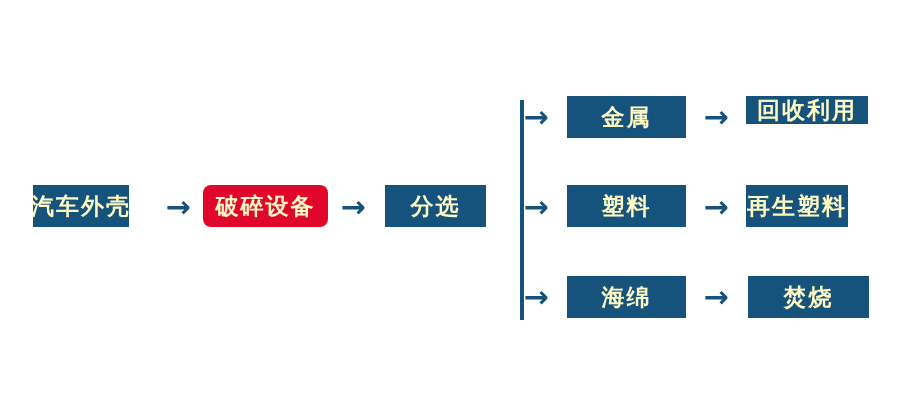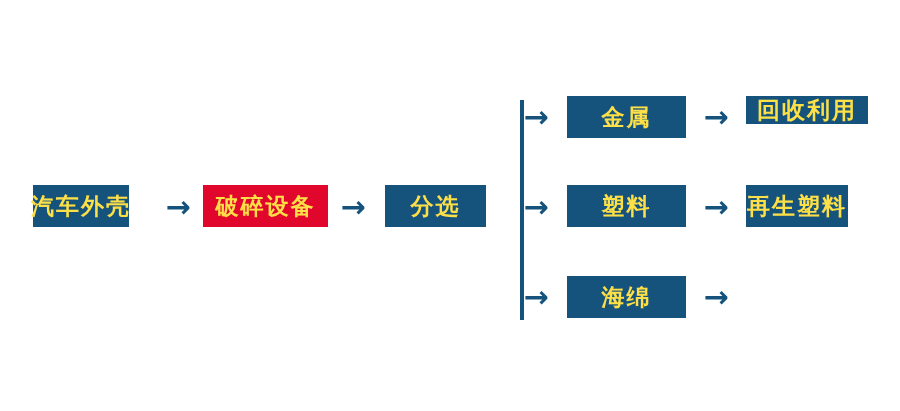--- a/index.html
+++ b/index.html
@@ -13,21 +13,21 @@
     width: 900px;
     height: 411px;
     background: #ffffff;
     overflow: hidden;
   }
   .node {
     position: absolute;
     display: flex;
     align-items: center;
     justify-content: center;
-    color: #fde047;
+    color: #fef9c3;
     font-size: 23px;
     font-weight: bold;
     letter-spacing: 2px;
     white-space: nowrap;
   }
   .blue { background: #15537d; }
   .red  { background: #e1062b; }
   .arrow {
     position: absolute;
     transform: translate(-50%, -50%);
@@ -41,21 +41,21 @@
     position: absolute;
     left: 520px;
     top: 100px;
     width: 4px;
     height: 220px;
     background: #15537d;
   }
   
   .n-car   { left: 33px;  top: 185px; width: 96px; height: 42px; }
   .a-main1 { left: 178px; top: 207px; }
-  .n-crush { left: 203px; top: 185px; width: 125px; height: 42px; }
+  .n-crush { left: 203px; top: 185px; width: 125px; height: 42px; border-radius: 8px; }
   .a-main2 { left: 353px; top: 207px; }
   .n-sort  { left: 385px; top: 185px; width: 101px; height: 42px; }
   
   .a-b1 { left: 536px; top: 117px; }
   .a-b2 { left: 536px; top: 207px; }
   .a-b3 { left: 536px; top: 297px; }
   
   .n-metal   { left: 567px; top: 96px;  width: 119px; height: 42px; }
   .n-plastic { left: 567px; top: 185px; width: 119px; height: 42px; }
   .n-sponge  { left: 567px; top: 276px; width: 119px; height: 42px; }
@@ -87,14 +87,15 @@
   <div class="node blue n-recycle">回收利用</div>
 
   <span class="arrow a-b2">→</span>
   <div class="node blue n-plastic">塑料</div>
   <span class="arrow a-o2">→</span>
   <div class="node blue n-replastic">再生塑料</div>
 
   <span class="arrow a-b3">→</span>
   <div class="node blue n-sponge">海绵</div>
   <span class="arrow a-o3">→</span>
+  <div class="node blue n-burn">焚烧</div>
 
 </div>
 
 </body></html>

